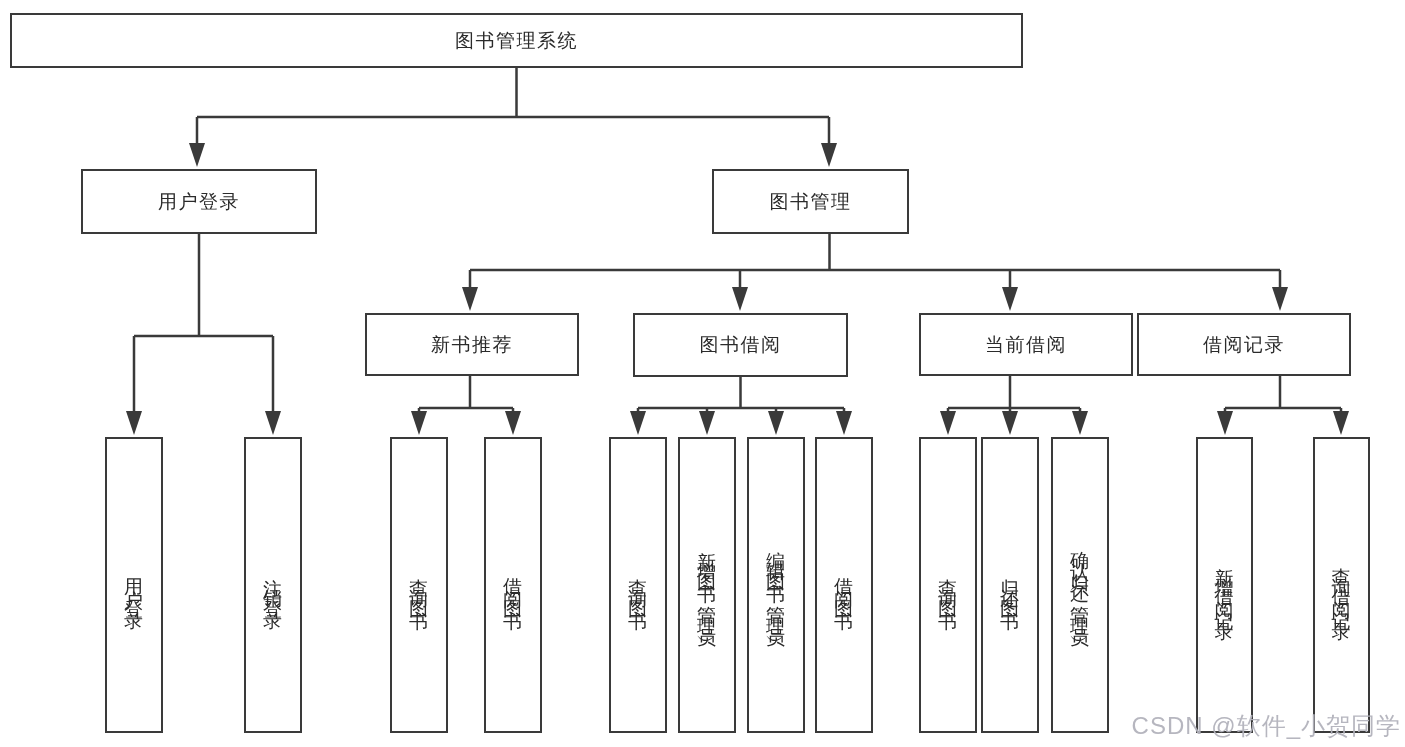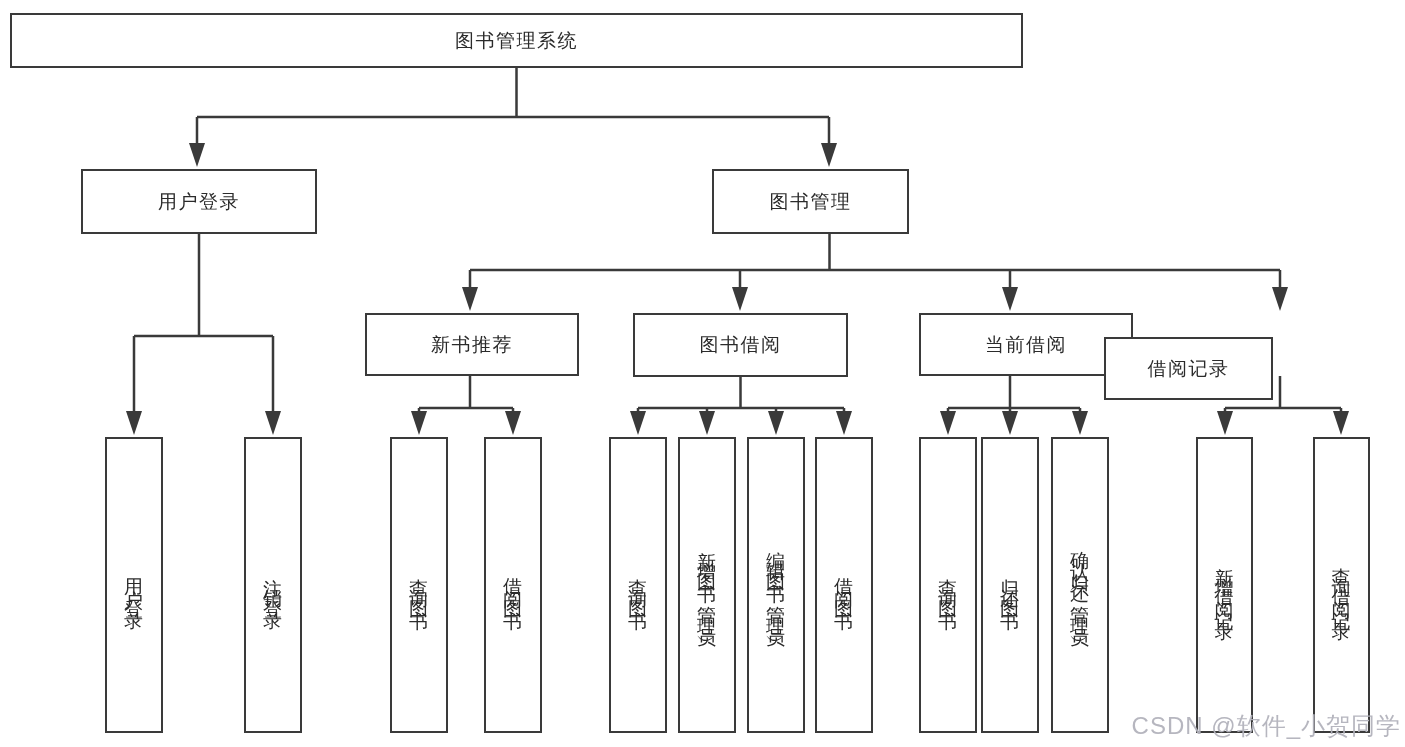--- a/index.html
+++ b/index.html
@@ -110,21 +110,21 @@
 
   <div class="node hnode" style="left:365px; top:313px; width:214px; height:63px;">
     <span>新书推荐</span>
   </div>
   <div class="node hnode" style="left:633px; top:313px; width:215px; height:64px;">
     <span>图书借阅</span>
   </div>
   <div class="node hnode" style="left:903px; top:313px; width:214px; height:63px;margin-left:16px;">
     <span>当前借阅</span>
   </div>
-  <div class="node hnode" style="left:1104px; top:313px; width:169px; height:63px;margin-top:24px;">
+  <div class="node hnode" style="left:1137px; top:313px; width:214px; height:63px;">
     <span>借阅记录</span>
   </div>
 
   <div class="node vnode" style="left:105px; top:437px; width:58px; height:296px;">
     <span class="vtext">用户登录</span>
   </div>
   <div class="node vnode" style="left:244px; top:437px; width:58px; height:296px;">
     <span class="vtext">注销登录</span>
   </div>
 

